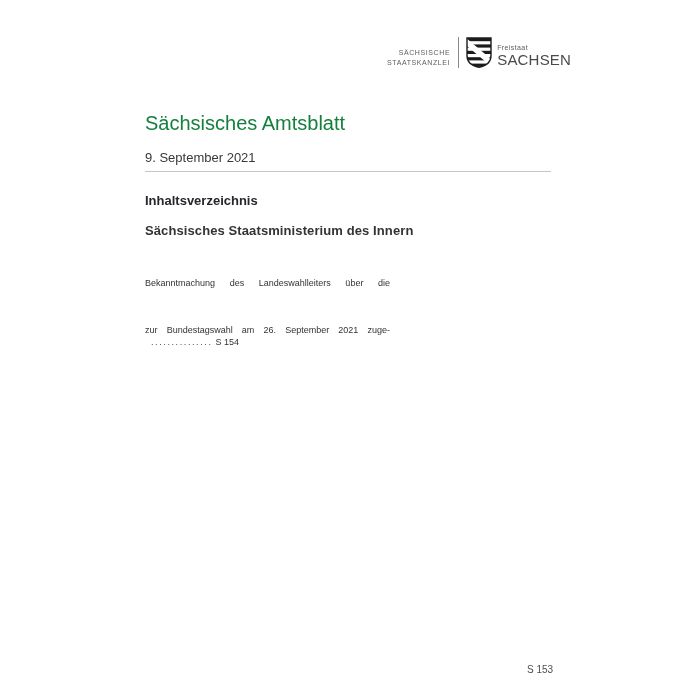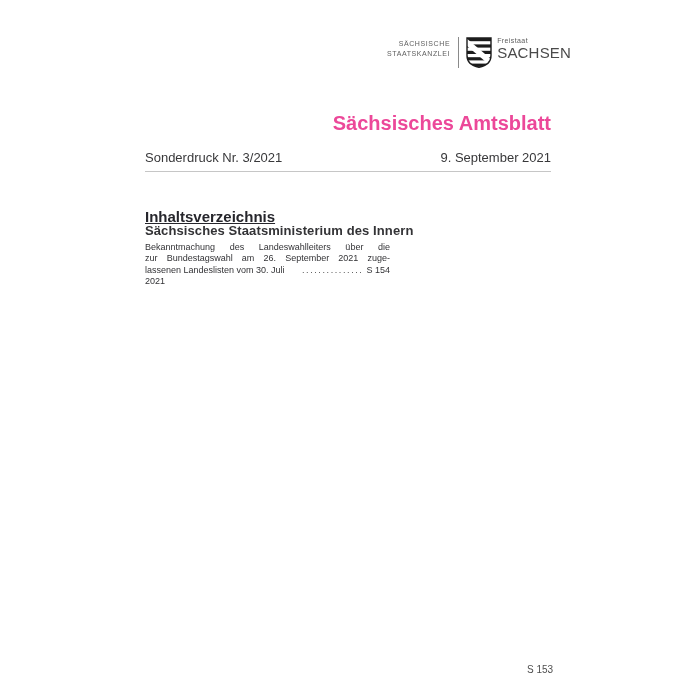--- a/index.html
+++ b/index.html
@@ -7,59 +7,59 @@
     width: 700px; height: 700px;
     background: #ffffff;
     position: relative;
     font-family: "Liberation Sans", sans-serif;
     color: #303030;
     overflow: hidden;
   }
   h1, h2, h3 { margin: 0; padding: 0; }
 
   
-  .logo { position: absolute; top: 37px; left: 387px; display: flex; align-items: flex-start; }
+  .logo { position: absolute; top: 37px; left: 387px; display: flex; align-items: flex-end; }
   .agency {
     text-align: right; font-size: 7px; letter-spacing: 0.6px;
     color: #5d5d5d; line-height: 10px; padding-top: 2px;
   }
   .divider { width: 1px; height: 31px; background: #8a8a8a; margin: 0 7px 0 8px; }
   .arms { width: 26px; height: 31px; display: block; }
   .state { margin-left: 5px; }
   .state .small { font-size: 7px; color: #5d5d5d; letter-spacing: 0.4px; line-height: 8px; }
   .state .large { font-size: 15px; color: #4a4a4a; letter-spacing: 0.2px; line-height: 16px; }
 
   
   .title {
     position: absolute; left: 145px; right: 149px; top: 110px;
-    text-align: right; font-size: 20px; font-weight: bold;
-    color: #ec4899; line-height: 26px;
+    text-align: left; font-size: 20px; font-weight: normal;
+    color: #15803d; line-height: 26px;
   }
   .issue-row {
     position: absolute; left: 145px; right: 149px; top: 149px;
     display: flex; justify-content: space-between;
     font-size: 13px; color: #38383a; line-height: 17px;
   }
   .rule { position: absolute; left: 145px; right: 149px; top: 171px; height: 1px; background: #c6c6c6; }
 
   
   .toc-heading {
-    position: absolute; left: 145px; top: 208px;
-    font-size: 15px; font-weight: bold; color: #26262c; line-height: 18px; text-decoration: underline;
+    position: absolute; left: 145px; top: 192px;
+    font-size: 13px; font-weight: bold; color: #26262c; line-height: 18px;
   }
   .ministry {
     position: absolute; left: 145px; top: 225px;
     font-size: 13px; font-weight: bold; color: #333336; line-height: 11px;
     letter-spacing: 0.1px;
   }
   .entry {
     position: absolute; left: 145px; top: 242px; width: 245px;
     font-size: 9px; color: #333336; line-height: 11.3px;
   }
-  .jline { text-align: justify; text-align-last: justify; white-space: nowrap; }
+  .jline { text-align: justify; text-align-last: justify; white-space: nowrap; margin-top: 36px; }
   .lastline { display: flex; align-items: baseline; }
   .dots { letter-spacing: 1.6px; margin: 0 3px 0 6px; color: #4a4a4a; }
   .pageref { white-space: nowrap; }
 
   
   .pagenum { position: absolute; left: 527px; top: 664px; font-size: 10px; color: #4e4e4e; }
 </style>
 </head>
 <body>
 
@@ -92,35 +92,33 @@
     </svg>
     <div class="state">
       <div class="small">Freistaat</div>
       <div class="large">SACHSEN</div>
     </div>
   </div>
 
   <h1 class="title">Sächsisches Amtsblatt</h1>
 
   <div class="issue-row">
-    <span>Sonderdruck Nr. 3/2021</span>
     <span>9. September 2021</span>
   </div>
 
   <div class="rule"></div>
 
   <h2 class="toc-heading">Inhaltsverzeichnis</h2>
 
   <h3 class="ministry">Sächsisches Staatsministerium des Innern</h3>
 
   <div class="entry">
     <div class="jline">Bekanntmachung des Landeswahlleiters über die</div>
     <div class="jline">zur Bundestagswahl am 26. September 2021 zuge-</div>
     <div class="lastline">
-      <span>lassenen Landeslisten vom 30. Juli 2021</span>
       <span class="dots">...............</span>
       <span class="pageref">S 154</span>
     </div>
   </div>
 
   <div class="pagenum">S 153</div>
 
 </div>
 
 </body></html>

